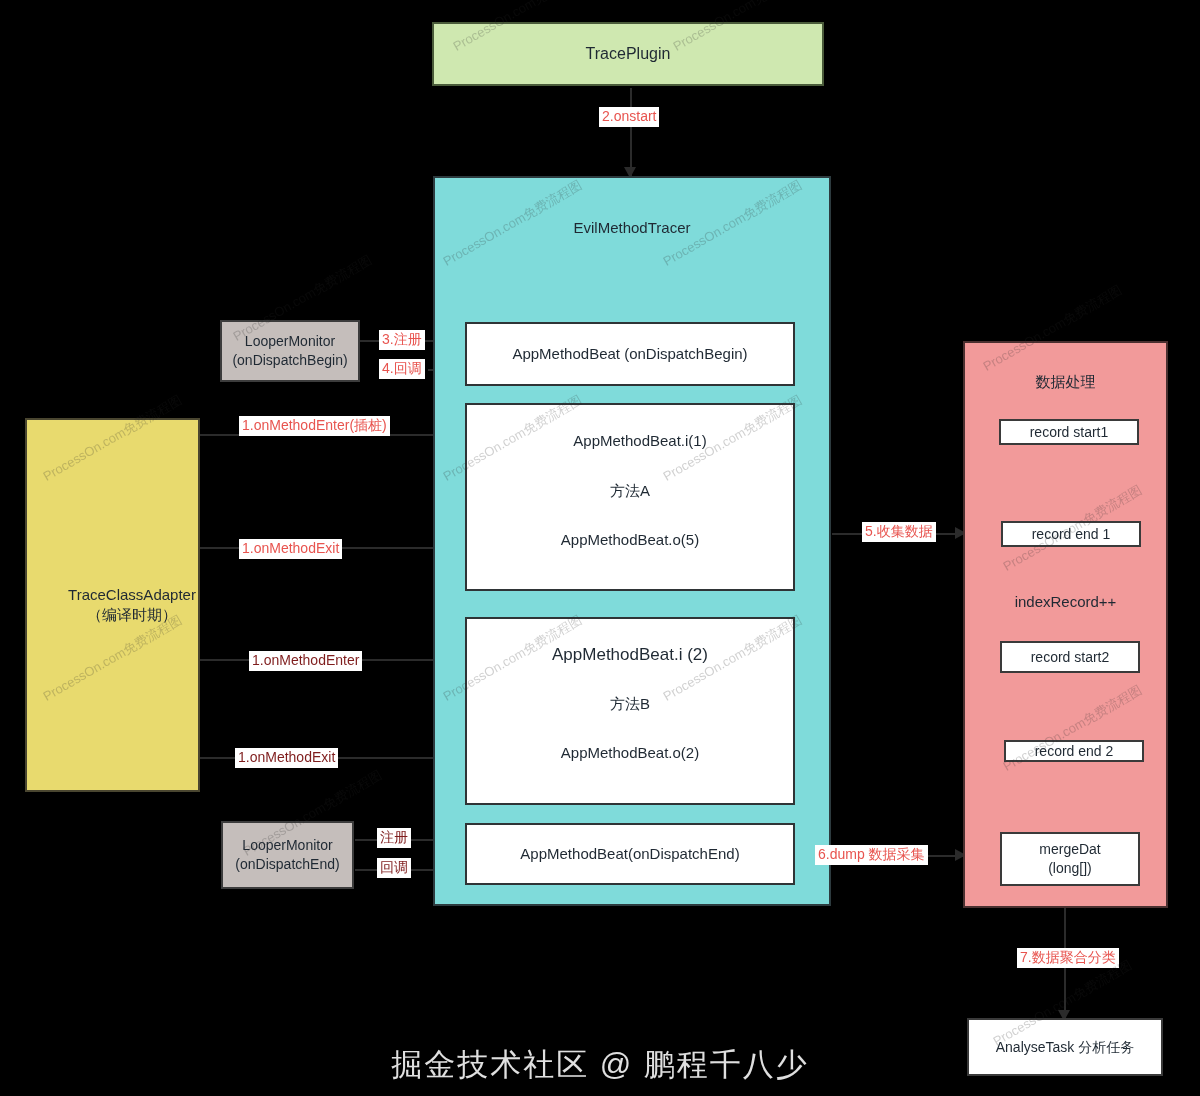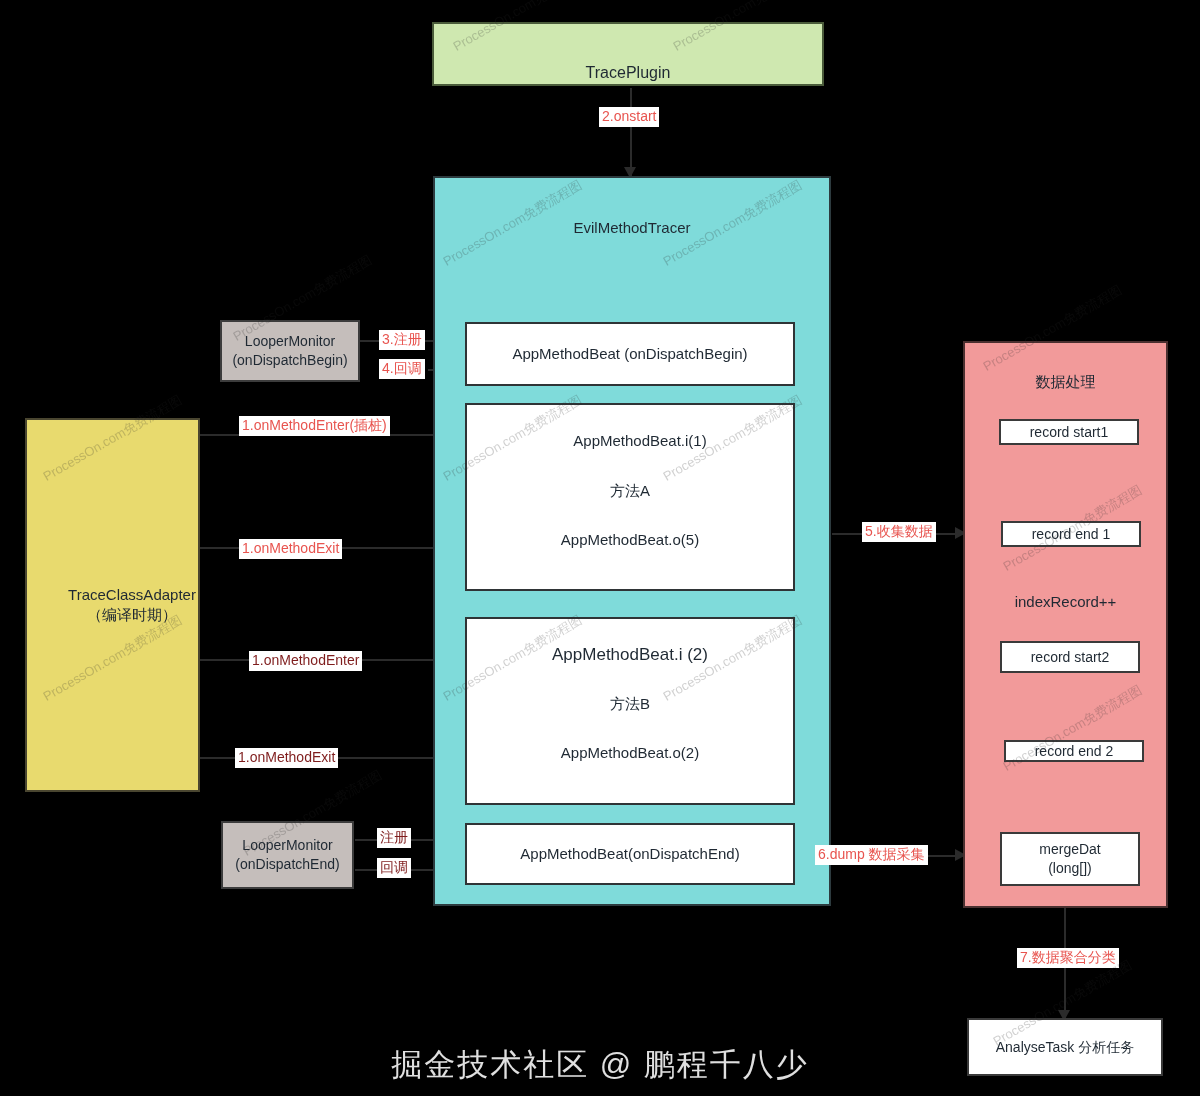--- a/index.html
+++ b/index.html
@@ -155,21 +155,21 @@
 
   <div class="line h" style="left:832px; top:533px; width:136px;"></div>
   <div class="arrow right" style="left:955px; top:527px;"></div>
 
   <div class="line h" style="left:795px; top:855px; width:173px;"></div>
   <div class="arrow right" style="left:955px; top:849px;"></div>
 
   <div class="line v" style="left:1064px; top:908px; height:110px;"></div>
   <div class="arrow down" style="left:1058px; top:1010px;"></div>
 
-  <div class="node green" style="left:432px; top:22px; width:392px; height:64px; font-size:16px;align-items:flex-end;">
+  <div class="node green" style="left:432px; top:22px; width:392px; height:64px; font-size:16px;">
     <span>TracePlugin</span>
   </div>
 
   <div class="node teal" style="left:433px; top:176px; width:398px; height:730px; display:block;">
   </div>
   <div class="node-title" style="left:433px; top:219px; width:398px; font-size:15px;">EvilMethodTracer</div>
 
   <div class="node yellow" style="left:25px; top:418px; width:175px; height:374px; font-size:15px;">
     <span>TraceClassAdapter
 （编译时期）</span>

